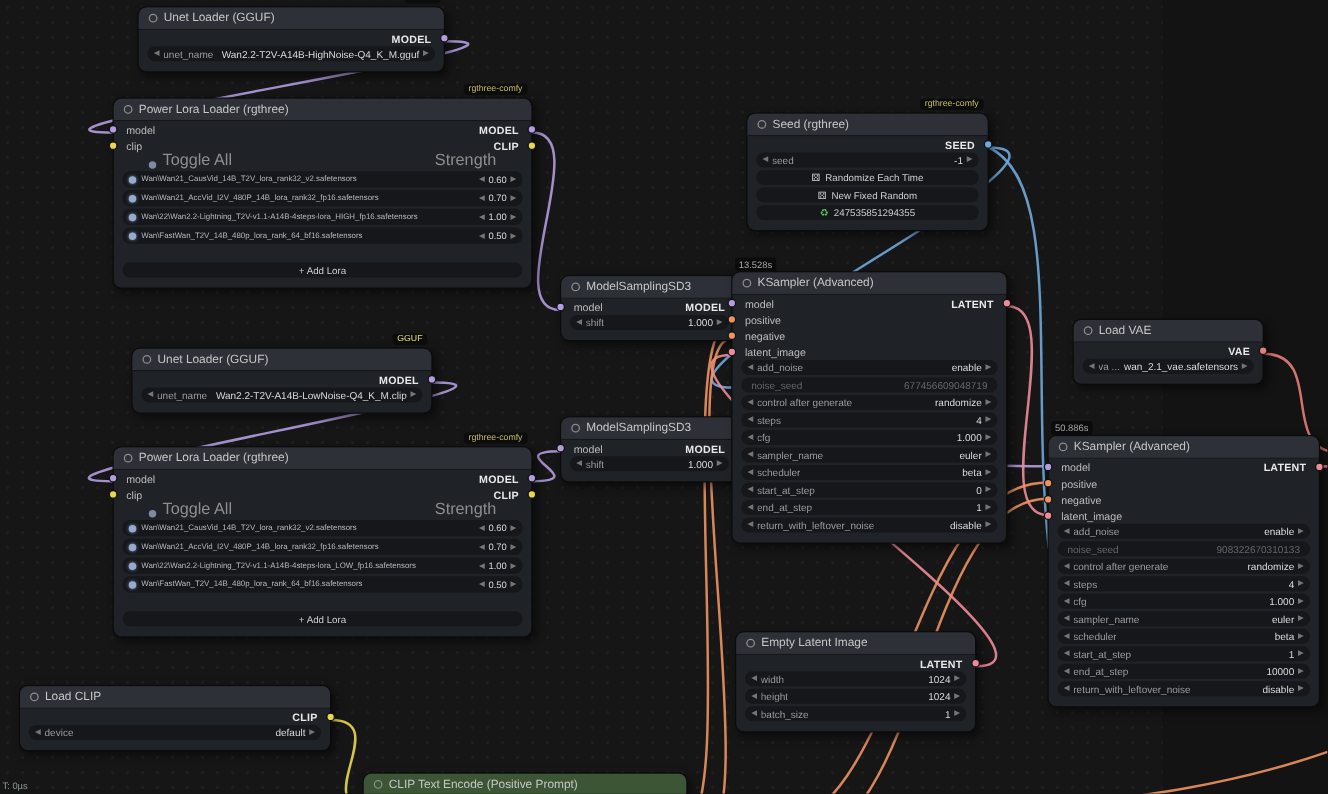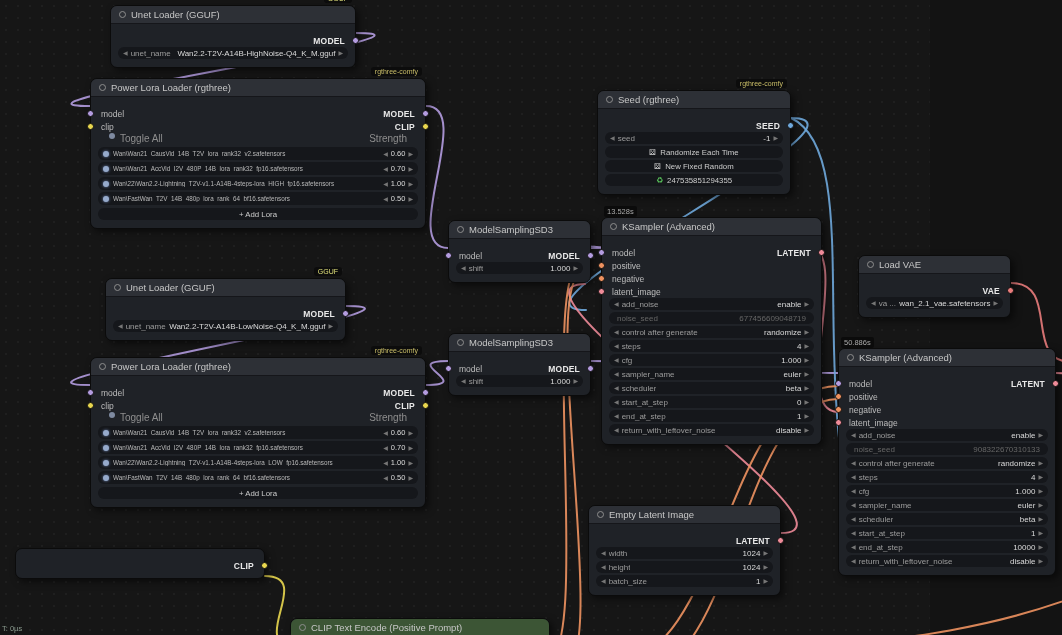--- a/index.html
+++ b/index.html
@@ -10,38 +10,38 @@
     background-image:radial-gradient(circle,#1f1f1f 1px,transparent 1.3px);
     background-size:12px 12px;text-decoration:underline;}
   #wires{position:absolute;left:0;top:0;width:1062px;height:635px;z-index:1}
   #nodes{position:absolute;left:0;top:0;width:100%;height:100%;z-index:2}
   .node{position:absolute;background:#1f2227;border:1px solid #0b0b0b;border-radius:7px;
     box-shadow:3px 3px 7px rgba(0,0,0,.5)}
   .nheader{height:18px;display:flex;align-items:center;gap:5px;padding:0 8px;background:#2d3036;
     border-radius:6px 6px 0 0;border-bottom:1px solid #15161a}
   .ncollapse{width:7px;height:7px;border:1px solid #8d8d8d;border-radius:50%;flex:0 0 auto}
   .ntitle{font-size:9.5px;color:#c7c7c7;white-space:nowrap;overflow:hidden}
-  .nbody{padding:10px 0 6px;border-radius:0 0 6px 6px}
+  .nbody{padding:0 0 6px;border-radius:0 0 6px 6px}
   .slot{position:relative;height:13px;display:flex;align-items:center;justify-content:space-between;padding:0 10px}
   .inlbl{font-size:8.5px;color:#bdbdbd;margin-left:0}
   .outlbl{font-size:8.5px;font-weight:bold;color:#e8e8e8;letter-spacing:.2px}
   .dot{position:absolute;width:7px;height:7px;border-radius:50%;top:3px;border:1px solid #101010}
   .dot.in{left:-4px}
   .dot.out{right:-4px}
   .widget{height:12px;margin:0 7px 2px;background:#15171b;border-radius:6px;display:flex;align-items:center;
     font-size:8px;padding:0 5px;color:#9c9c9c;white-space:nowrap;overflow:hidden}
   .arr{color:#767676;font-size:6px;flex:0 0 auto;line-height:12px}
   .wlabel{margin-left:3px;color:#9c9c9c;overflow:hidden;text-overflow:ellipsis}
   .wvalue{margin-left:auto;margin-right:3px;color:#dadada}
   .widget.dim .wlabel,.widget.dim .wvalue{color:#666}
   .widget.btn{justify-content:center;gap:4px;color:#cdcdcd;font-size:7.8px}
-  .widget.addbtn{margin-top:3px}
+  .widget.addbtn{margin-top:15px}
   .bicon{font-size:8px;color:#d5d5d5}
   .bicon.recycle{color:#58c05a}
-  .togglehead{height:12px;margin:0 13px 2px;display:flex;align-items:flex-start;font-size:10px;color:#8e8e8e;padding:0 5px}
+  .togglehead{height:12px;margin:0 23px 2px;display:flex;align-items:flex-end;font-size:13px;color:#8e8e8e;padding:0 5px}
   .tcircle{width:6px;height:6px;border-radius:50%;background:#7e8aa0;margin-right:5px;flex:0 0 auto}
   .tright{margin-left:auto}
   .widget.lora{height:13px}
   .ltoggle{width:6px;height:6px;border-radius:50%;background:#96aacb;box-shadow:0 0 3px #6f86b2;flex:0 0 auto}
   .lname{flex:1 1 auto;font-size:6.3px;color:#b9b9b9;margin:0 4px;overflow:hidden;text-overflow:ellipsis}
   .lstr{color:#dadada;margin:0 3px;font-size:7.5px}
   .badge{position:absolute;top:-12px;right:3px;background:#0c0c0c;color:#c9bd68;font-size:7px;
     padding:1px 4px;border-radius:3px;z-index:3;white-space:nowrap}
   .badge.gguf{color:#e0e07a}
   .timing{position:absolute;top:-12px;left:2px;background:rgba(10,10,10,.88);color:#a9a9a9;font-size:7.5px;
@@ -158,21 +158,21 @@
         </div>
         <div class="nbody">
           <div class="slot">
             <span></span>
             <span class="outlbl">MODEL</span>
             <span class="dot out" style="background: rgb(180, 156, 224);"></span>
           </div>
           <div class="widget">
             <span class="arr">◀</span>
             <span class="wlabel">unet_name</span>
-            <span class="wvalue">Wan2.2-T2V-A14B-LowNoise-Q4_K_M.gguf</span>
+            <span class="wvalue">Wan2.2-T2V-A14B-LowNoise-Q4_K_M.clip</span>
             <span class="arr">▶</span>
           </div>
         </div>
       </div>
       <div class="node" style="left: 90px; top: 357px; width: 336px;">
         <div class="badge">rgthree-comfy</div>
         <div class="nheader">
           <span class="ncollapse"></span>
           <span class="ntitle">Power Lora Loader (rgthree)</span>
         </div>
@@ -221,25 +221,35 @@
             <span class="arr">◀</span>
             <span class="lstr">0.50</span>
             <span class="arr">▶</span>
           </div>
           <div class="widget btn addbtn">
             <span>+ Add Lora</span>
           </div>
         </div>
       </div>
       <div class="node" style="left: 15px; top: 548px; width: 250px;">
+        <div class="nheader">
+          <span class="ncollapse"></span>
+          <span class="ntitle">Load CLIP</span>
+        </div>
         <div class="nbody">
           <div class="slot">
             <span></span>
             <span class="outlbl">CLIP</span>
             <span class="dot out" style="background: rgb(233, 215, 79);"></span>
+          </div>
+          <div class="widget">
+            <span class="arr">◀</span>
+            <span class="wlabel">device</span>
+            <span class="wvalue">default</span>
+            <span class="arr">▶</span>
           </div>
         </div>
       </div>
       <div class="node" style="left: 448px; top: 220px; width: 143px;">
         <div class="nheader">
           <span class="ncollapse"></span>
           <span class="ntitle">ModelSamplingSD3</span>
         </div>
         <div class="nbody">
           <div class="slot">
@@ -301,21 +311,21 @@
           <div class="widget btn">
             <span class="bicon dice">⚄</span>
             <span>New Fixed Random</span>
           </div>
           <div class="widget btn">
             <span class="bicon recycle">♻</span>
             <span>247535851294355</span>
           </div>
         </div>
       </div>
-      <div class="node" style="left: 585px; top: 217px; width: 221px; margin-left: 16px;">
+      <div class="node" style="left: 585px; top: 217px; width: 221px;">
         <div class="timing">13.528s</div>
         <div class="nheader">
           <span class="ncollapse"></span>
           <span class="ntitle">KSampler (Advanced)</span>
         </div>
         <div class="nbody">
           <div class="slot">
             <span class="dot in" style="background: rgb(180, 156, 224);"></span>
             <span class="inlbl">model</span>
             <span class="outlbl">LATENT</span>

